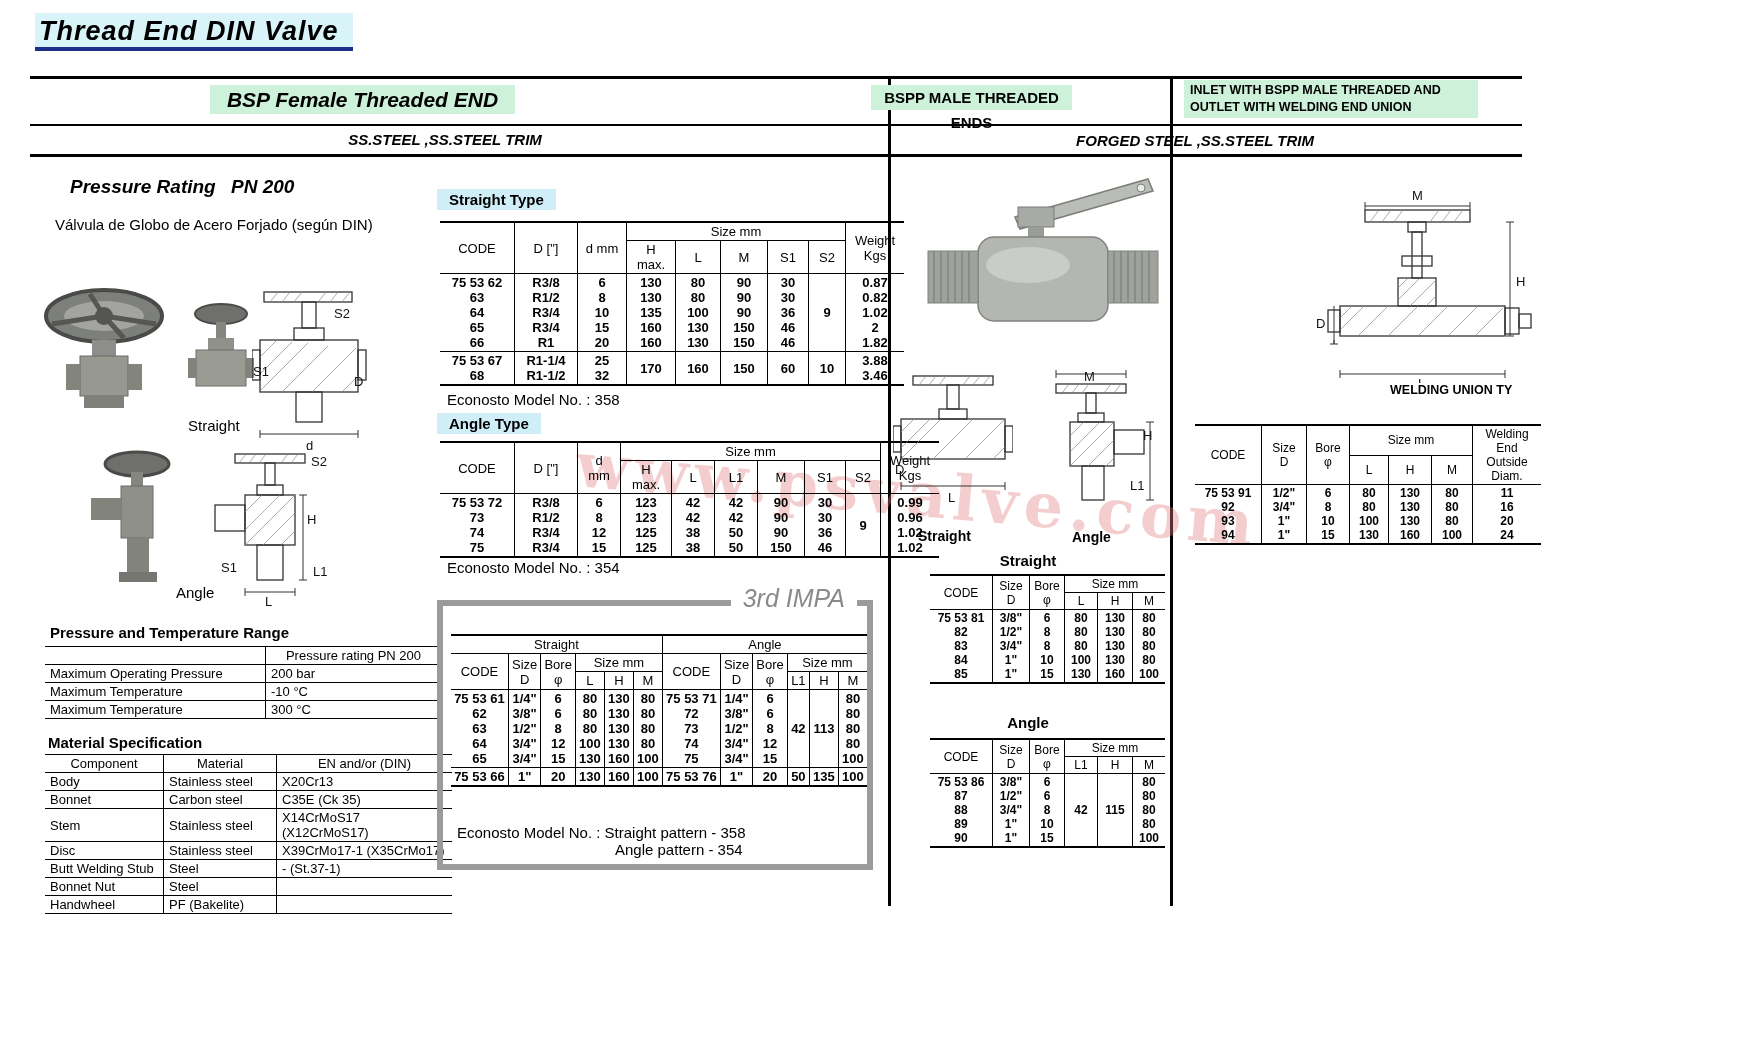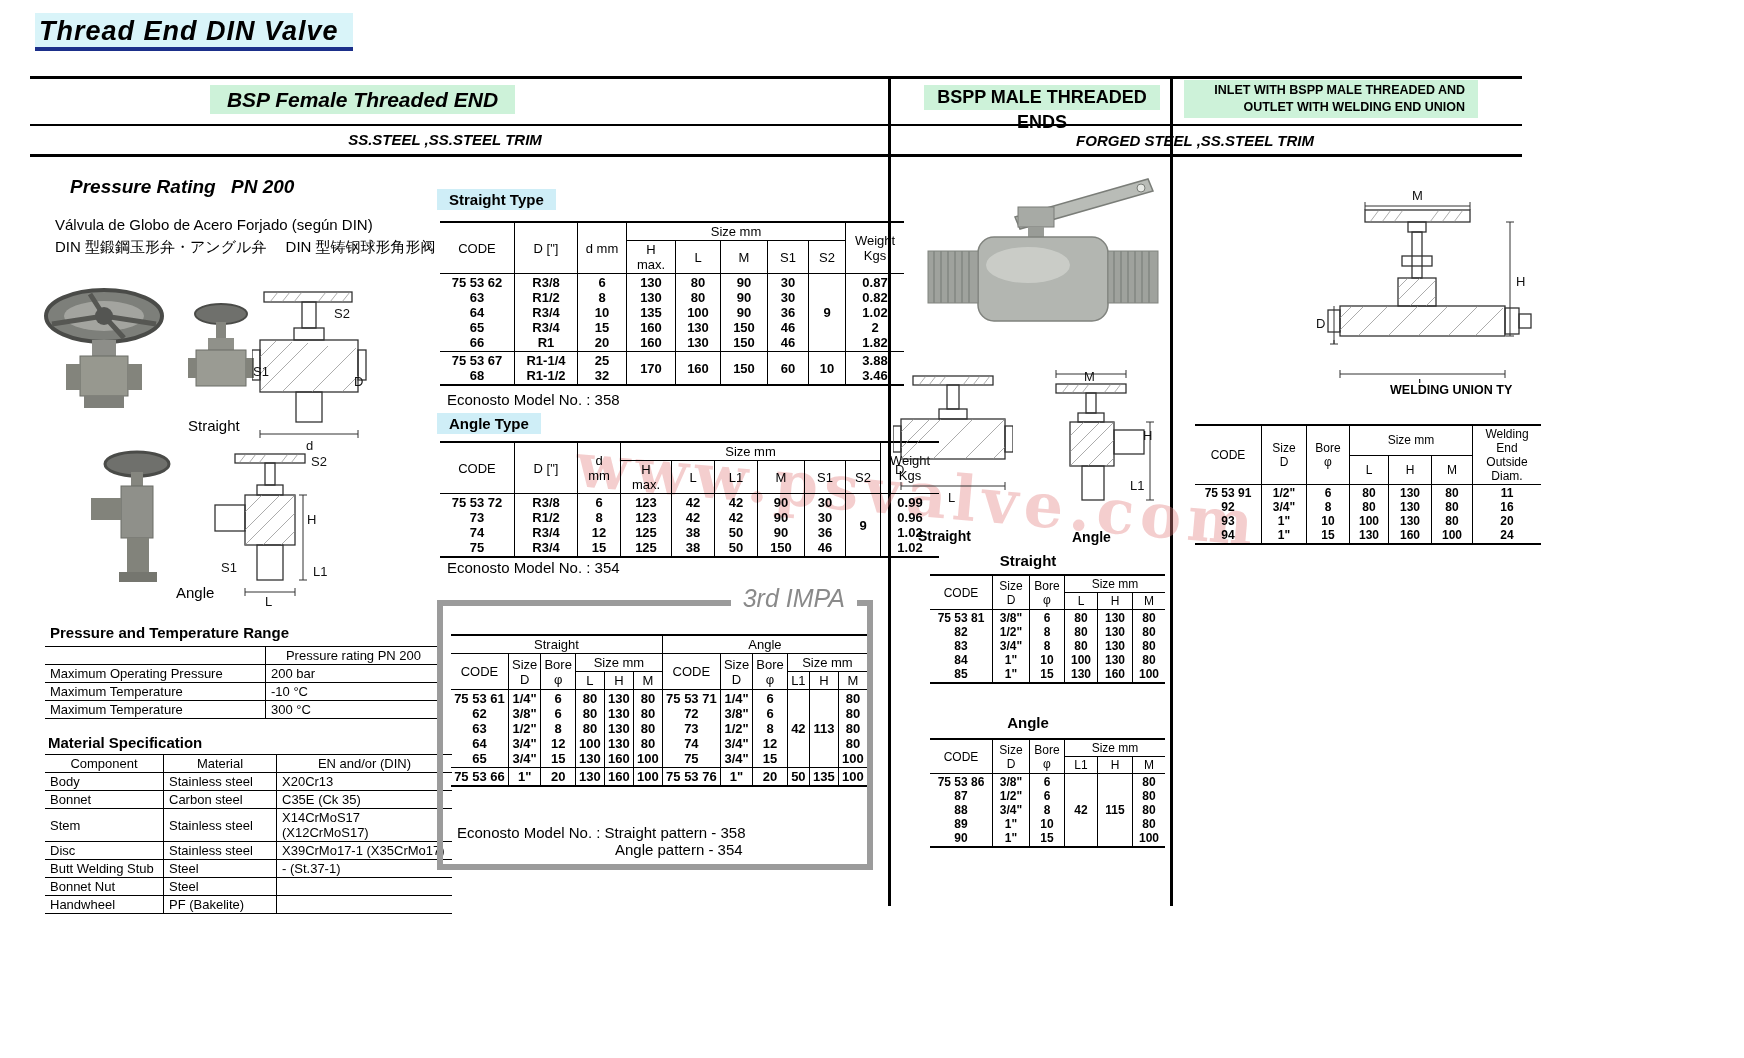--- a/index.html
+++ b/index.html
@@ -53,37 +53,36 @@
   </div>
 
   <div class="abs rule" style="left:30px;top:76px;width:1492px;height:3px;"></div>
   <div class="abs rule" style="left:30px;top:124px;width:1492px;height:2px;"></div>
   <div class="abs rule" style="left:30px;top:154px;width:1492px;height:3px;"></div>
 
   <div class="abs rule" style="left:888px;top:78px;width:3px;height:828px;"></div>
   <div class="abs rule" style="left:1170px;top:78px;width:3px;height:828px;"></div>
 
   <div class="abs green" style="left:210px;top:85px;width:305px;height:29px;line-height:29px;font-size:21px;font-style:italic;">BSP Female Threaded END</div>
-  <div class="abs green" style="left:924px;top:85px;width:236px;height:25px;line-height:25px;font-size:18px;">BSPP MALE THREADED ENDS</div>
-  <div class="abs green" style="left:1184px;top:80px;width:294px;height:38px;font-size:12.5px;text-align:right;padding:2px 13px 0 6px;box-sizing:border-box;line-height:17px;">
+  <div class="abs green" style="left:871px;top:85px;width:201px;height:25px;line-height:25px;font-size:15px;">BSPP MALE THREADED ENDS</div>
+  <div class="abs green" style="left:1184px;top:80px;width:294px;height:38px;font-size:12.5px;text-align:left;padding:2px 13px 0 6px;box-sizing:border-box;line-height:17px;">
     <div>INLET WITH BSPP MALE THREADED AND</div>
     <div>OUTLET WITH WELDING END UNION</div>
   </div>
   <div class="abs bandtxt" style="left:230px;top:131px;width:430px;">SS.STEEL ,SS.STEEL  TRIM</div>
   <div class="abs bandtxt" style="left:980px;top:132px;width:430px;">FORGED STEEL ,SS.STEEL  TRIM</div>
 
   <div class="abs wm" style="left:575px;top:458px;">www.psvalve.com</div>
 
   <div class="abs" style="left:70px;top:176px;font-size:19px;font-weight:bold;font-style:italic;">
     <span>Pressure Rating</span>
     <span style="margin-left:10px;">PN 200</span>
   </div>
   <div class="abs" style="left:55px;top:214px;font-size:15px;line-height:22px;">
     <div>Válvula de Globo de Acero Forjado (según DIN)</div>
-    <div>DIN 型鍛鋼玉形弁・アングル弁　 DIN 型铸钢球形角形阀</div>
   </div>
 
   <svg class="abs" style="left:32px;top:282px;" width="150" height="140" viewBox="0 0 150 140">
     <ellipse cx="72" cy="34" rx="58" ry="26" fill="#7d7f7a" stroke="#4a4b48" stroke-width="4"></ellipse>
     <ellipse cx="72" cy="34" rx="40" ry="15" fill="#a3a49f"></ellipse>
     <path d="M72 34 L20 42 M72 34 L124 42 M72 34 L58 12 M72 34 L92 56" stroke="#565753" stroke-width="5" fill="none"></path>
     <circle cx="72" cy="34" r="9" fill="#545552"></circle>
     <rect x="60" y="58" width="24" height="16" fill="#8d8e89"></rect>
     <rect x="48" y="74" width="48" height="40" fill="#97988f" stroke="#6b6c66"></rect>
     <rect x="34" y="82" width="14" height="26" fill="#83847c"></rect>

